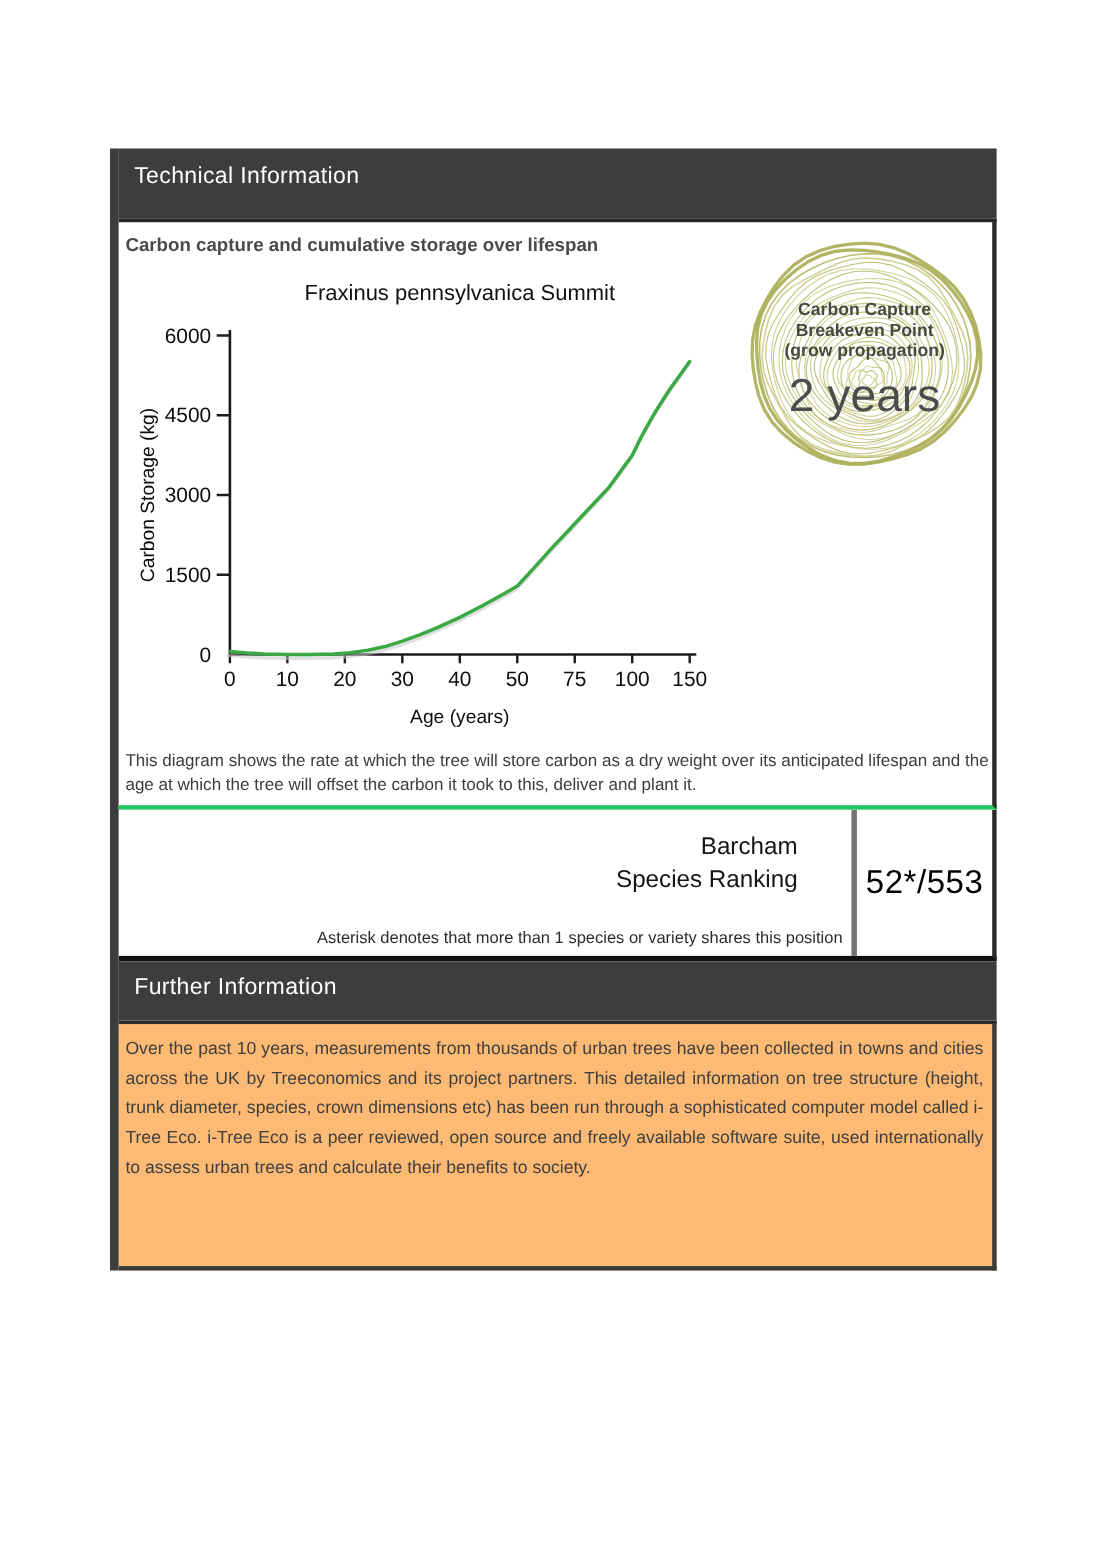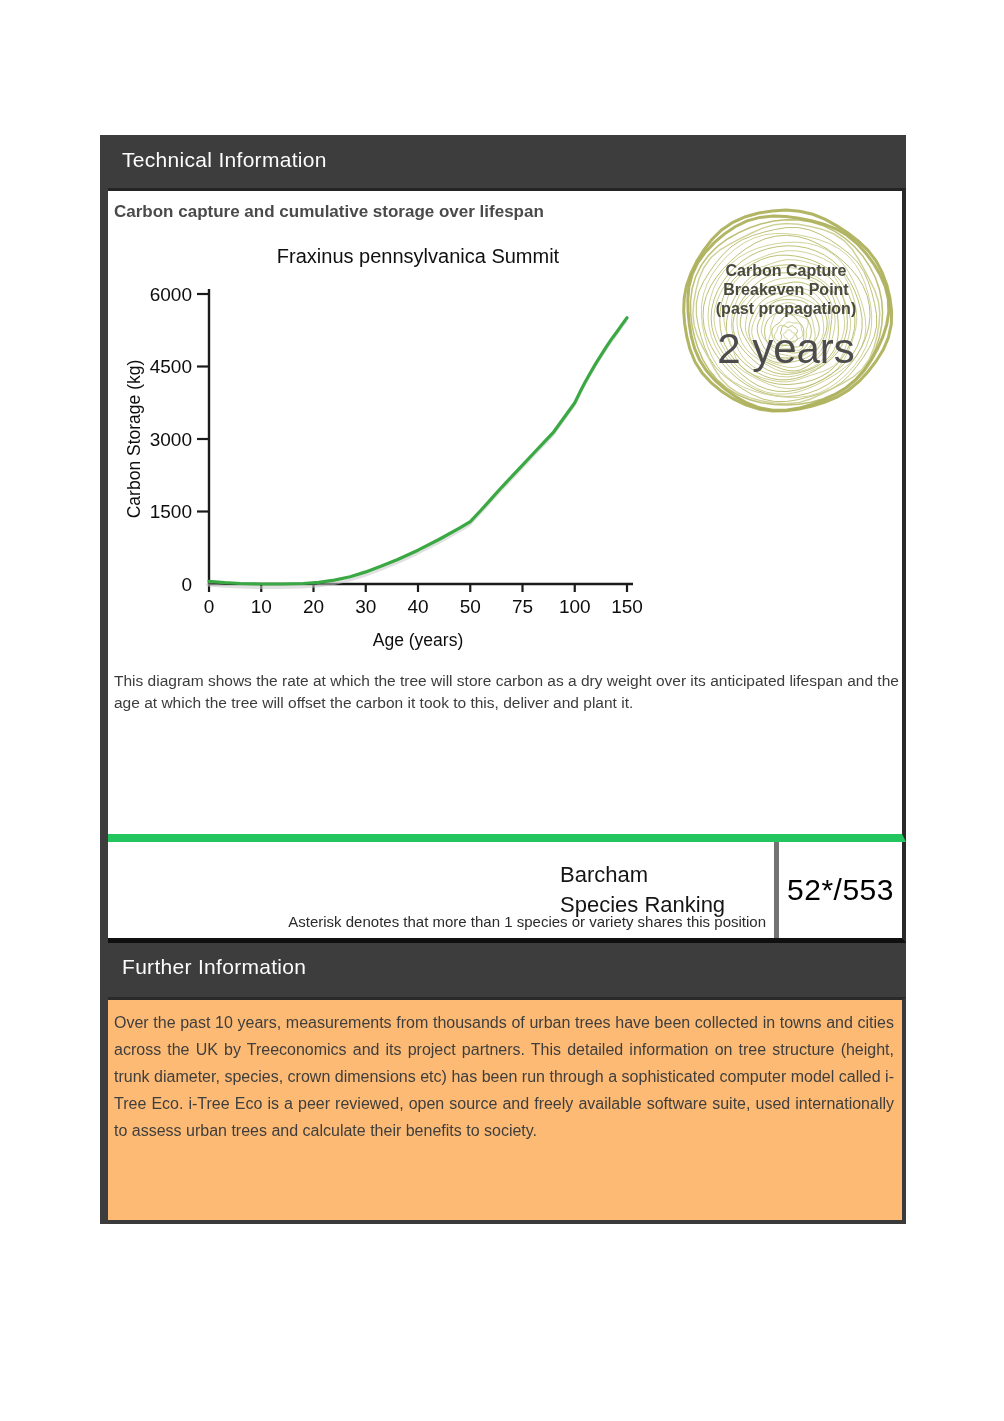--- a/index.html
+++ b/index.html
@@ -5,27 +5,27 @@
   html,body { margin:0; padding:0; }
   body {
     width:1004px; height:1421px; background:#ffffff; position:relative;
     font-family:"Liberation Sans", sans-serif; overflow:hidden;
   }
   .doc {
     position:absolute; left:100px; top:135px; width:806px;
     border-left:8px solid #3d3d3d; box-sizing:border-box; background:#ffffff;
   }
   .band {
-    background:#3d3d3d; color:#fcfcfc; height:53px; box-sizing:border-box;
+    background:#3d3d3d; color:#fcfcfc; height:64px; box-sizing:border-box;
     padding:13px 0 0 14px; font-size:21px; letter-spacing:0.3px;
   }
   .band2 { height:54px; padding-top:12px; }
   .chart-section {
-    position:relative; background:#fff; height:654px; box-sizing:border-box;
-    border-top:3px solid #242424; border-right:4px solid #2a2a2a; border-bottom:8px solid #22c55e;
+    position:relative; background:#fff; height:537px; box-sizing:border-box;
+    border-top:3px solid #242424; border-right:4px solid #2a2a2a; border-bottom:4px solid #22c55e;
   }
   .section-heading {
     position:absolute; left:6px; top:11px; font-size:17px; font-weight:bold; color:#4a4a4a;
   }
   .chart-title {
     position:absolute; left:74px; top:54px; width:472px; text-align:center;
     font-size:20px; color:#101010;
   }
   .chart-svg-wrap { position:absolute; left:6px; top:88px; width:540px; height:380px; }
   .badge {
@@ -36,22 +36,22 @@
     position:absolute; left:0; top:0; right:0; bottom:0; display:flex; flex-direction:column;
     align-items:center; justify-content:center; text-align:center; padding-top:10px; box-sizing:border-box;
   }
   .badge-line { font-size:16px; font-weight:bold; color:#49493f; line-height:19px; }
   .badge-value { font-size:42px; color:#4c4c4c; line-height:46px; margin-top:8px;text-align:center; }
   .chart-description {
     position:absolute; left:6px; top:479px; width:786px;
     font-size:15.5px; line-height:21.5px; color:#3c3c3c;
   }
   .ranking-section {
-    height:101px; box-sizing:border-box; background:#fff; display:flex;
-    border-right:4px solid #2a2a2a; border-bottom:5px solid #101010;
+    height:138px; box-sizing:border-box; background:#fff; display:flex;
+    border-right:4px solid #2a2a2a; border-bottom:5px solid #101010;text-align:right;
   }
   .ranking-left { flex:1; position:relative; }
   .ranking-label {
     position:absolute; left:452px; top:18px; font-size:22px; color:#151515; line-height:30px;
   }
   .ranking-footnote {
     position:absolute; right:8px; bottom:8px; font-size:15px; color:#2b2b2b;
   }
   .ranking-right {
     width:128px; border-left:5px solid #737373; display:flex; align-items:center; justify-content:center;
@@ -149,21 +149,21 @@
           <path d="M 197.7 116.4 L 197.5 127.2 L 195.6 137.9 L 191.9 148.2 L 186.7 157.8 L 180.3 166.6 L 173.0 174.8 L 164.8 182.2 L 155.7 188.6 L 145.7 193.7 L 134.9 197.0 L 123.7 198.4 L 112.6 198.3 L 101.6 197.1 L 90.7 195.0 L 80.0 192.2 L 69.6 188.3 L 59.7 182.9 L 50.9 175.9 L 43.7 167.4 L 38.1 157.9 L 33.9 147.9 L 30.8 137.6 L 28.5 127.1 L 27.4 116.4 L 27.6 105.6 L 29.5 95.0 L 33.2 84.7 L 38.4 75.1 L 44.8 66.3 L 52.1 58.1 L 60.3 50.7 L 69.4 44.3 L 79.4 39.2 L 90.2 35.9 L 101.4 34.5 L 112.6 34.6 L 123.6 35.8 L 134.4 37.9 L 145.1 40.7 L 155.5 44.6 L 165.4 50.0 L 174.2 57.0 L 181.4 65.4 L 187.0 75.0 L 191.2 85.0 L 194.3 95.3 L 196.6 105.8 L 197.7 116.4 Z" fill="none" stroke="#cdd194" stroke-width="1" opacity="0.95"></path>
           <path d="M 202.5 115.6 L 202.6 127.0 L 200.0 138.2 L 195.3 148.7 L 189.3 158.3 L 182.6 167.5 L 175.3 176.3 L 166.9 184.0 L 157.0 190.1 L 146.4 194.6 L 135.3 197.9 L 124.1 200.7 L 112.4 202.5 L 100.6 202.5 L 89.0 200.1 L 78.1 195.5 L 68.1 189.7 L 58.6 183.3 L 49.5 176.3 L 41.5 168.1 L 35.2 158.6 L 30.6 148.3 L 27.1 137.6 L 24.3 126.8 L 22.3 115.6 L 22.3 104.1 L 24.8 92.9 L 29.6 82.4 L 35.6 72.8 L 42.2 63.6 L 49.5 54.9 L 58.0 47.1 L 67.8 41.0 L 78.5 36.6 L 89.6 33.2 L 100.8 30.5 L 112.4 28.6 L 124.3 28.6 L 135.9 31.0 L 146.8 35.6 L 156.8 41.4 L 166.3 47.8 L 175.3 54.9 L 183.4 63.0 L 189.7 72.5 L 194.3 82.8 L 197.8 93.5 L 200.6 104.4 L 202.5 115.6 Z" fill="none" stroke="#b9bd6e" stroke-width="1" opacity="0.95"></path>
           <path d="M 205.8 114.7 L 204.9 126.4 L 202.8 138.1 L 199.6 149.6 L 194.9 160.7 L 187.8 170.6 L 178.5 178.5 L 168.1 184.7 L 157.5 190.1 L 147.0 195.3 L 136.1 200.2 L 124.5 203.6 L 112.3 204.8 L 100.1 204.0 L 88.1 201.9 L 76.2 198.9 L 64.7 194.3 L 54.4 187.5 L 46.1 178.5 L 39.7 168.4 L 34.2 158.2 L 28.7 148.1 L 23.7 137.6 L 20.2 126.4 L 18.9 114.7 L 19.8 102.9 L 21.9 91.3 L 25.0 79.8 L 29.8 68.7 L 36.8 58.8 L 46.1 50.8 L 56.6 44.6 L 67.2 39.2 L 77.7 34.0 L 88.6 29.1 L 100.2 25.7 L 112.3 24.5 L 124.5 25.3 L 136.6 27.4 L 148.5 30.4 L 160.0 35.0 L 170.3 41.8 L 178.5 50.8 L 185.0 60.9 L 190.5 71.1 L 195.9 81.3 L 201.0 91.7 L 204.5 103.0 L 205.8 114.7 Z" fill="none" stroke="#cdd194" stroke-width="1.5" opacity="0.95"></path>
           <path d="M 208.6 113.8 L 207.8 125.9 L 205.5 137.9 L 201.6 149.5 L 196.3 160.6 L 189.4 171.0 L 181.1 180.3 L 171.5 188.3 L 160.7 194.8 L 149.1 199.8 L 137.0 203.2 L 124.7 205.2 L 112.2 205.9 L 99.7 205.5 L 87.2 203.7 L 75.0 200.5 L 63.3 195.6 L 52.5 188.9 L 43.0 180.6 L 35.0 170.9 L 28.7 160.3 L 23.9 149.1 L 20.4 137.5 L 17.9 125.8 L 16.6 113.8 L 16.6 101.6 L 18.2 89.5 L 21.7 77.6 L 27.2 66.4 L 34.6 56.3 L 43.5 47.4 L 53.5 40.0 L 64.3 33.8 L 75.7 28.7 L 87.5 24.8 L 99.7 22.0 L 112.2 20.7 L 124.9 20.9 L 137.4 23.0 L 149.5 26.8 L 160.9 32.4 L 171.3 39.5 L 180.6 47.8 L 188.8 57.1 L 195.6 67.3 L 201.2 78.2 L 205.2 89.7 L 207.7 101.6 L 208.6 113.8 Z" fill="none" stroke="#b9bd6e" stroke-width="1.5" opacity="0.95"></path>
           <path d="M 214.8 112.9 L 212.7 125.7 L 208.8 137.9 L 203.6 149.5 L 197.6 160.5 L 190.6 171.0 L 182.2 180.5 L 172.4 188.7 L 161.5 195.4 L 149.9 200.8 L 137.8 205.4 L 125.2 209.1 L 112.1 211.3 L 98.7 211.3 L 85.5 208.8 L 73.0 204.0 L 61.5 197.5 L 50.8 189.9 L 41.1 181.4 L 32.5 171.8 L 25.6 161.1 L 20.6 149.5 L 17.3 137.4 L 15.3 125.2 L 14.1 112.9 L 13.8 100.4 L 14.9 87.8 L 18.2 75.4 L 23.8 63.7 L 31.4 53.1 L 40.3 43.6 L 50.2 35.1 L 61.1 27.7 L 73.1 21.9 L 85.9 18.4 L 99.0 17.1 L 112.1 17.6 L 124.9 19.3 L 137.4 21.7 L 149.8 25.1 L 161.8 29.8 L 173.0 36.3 L 183.0 44.5 L 191.7 54.0 L 199.4 64.3 L 206.0 75.4 L 211.2 87.3 L 214.3 99.9 L 214.8 112.9 Z" fill="none" stroke="#adb15c" stroke-width="3" opacity="0.95"></path>
           <path d="M 217.6 112.0 L 217.3 125.4 L 214.4 138.5 L 209.2 150.8 L 202.1 162.2 L 194.0 172.7 L 185.0 182.4 L 174.8 191.0 L 163.4 197.9 L 151.1 203.2 L 138.4 207.0 L 125.4 209.9 L 112.0 211.8 L 98.3 212.1 L 84.8 210.1 L 71.7 205.9 L 59.4 199.9 L 47.9 192.6 L 37.4 184.0 L 28.2 174.0 L 21.0 162.7 L 16.0 150.4 L 12.8 137.7 L 10.7 124.9 L 9.7 112.0 L 10.2 99.1 L 12.6 86.3 L 17.0 74.0 L 22.8 62.3 L 29.8 51.1 L 37.9 40.5 L 47.6 31.0 L 58.9 23.3 L 71.5 17.7 L 84.8 14.0 L 98.3 11.9 L 112.0 11.1 L 125.6 12.2 L 138.8 15.3 L 151.3 20.4 L 162.9 26.9 L 173.9 34.1 L 184.4 42.1 L 194.0 51.3 L 202.0 61.9 L 208.2 73.5 L 212.8 85.9 L 215.9 98.8 L 217.6 112.0 Z" fill="none" stroke="#adb15c" stroke-width="3" opacity="0.95"></path>
         </svg>
       <div class="badge-text">
         <div class="badge-line">Carbon Capture</div>
         <div class="badge-line">Breakeven Point</div>
-        <div class="badge-line">(past propagation)</div>
+        <div class="badge-line">(grow propagation)</div>
         <div class="badge-value">2 years</div>
       </div>
     </div>
 
     <div class="chart-description">This diagram shows the rate at which the tree will store carbon as a dry weight over its anticipated lifespan and the age at which the tree will offset the carbon it took to this, deliver and plant it.</div>
   </div>
 
   <div class="ranking-section">
     <div class="ranking-left">
       <div class="ranking-label">

